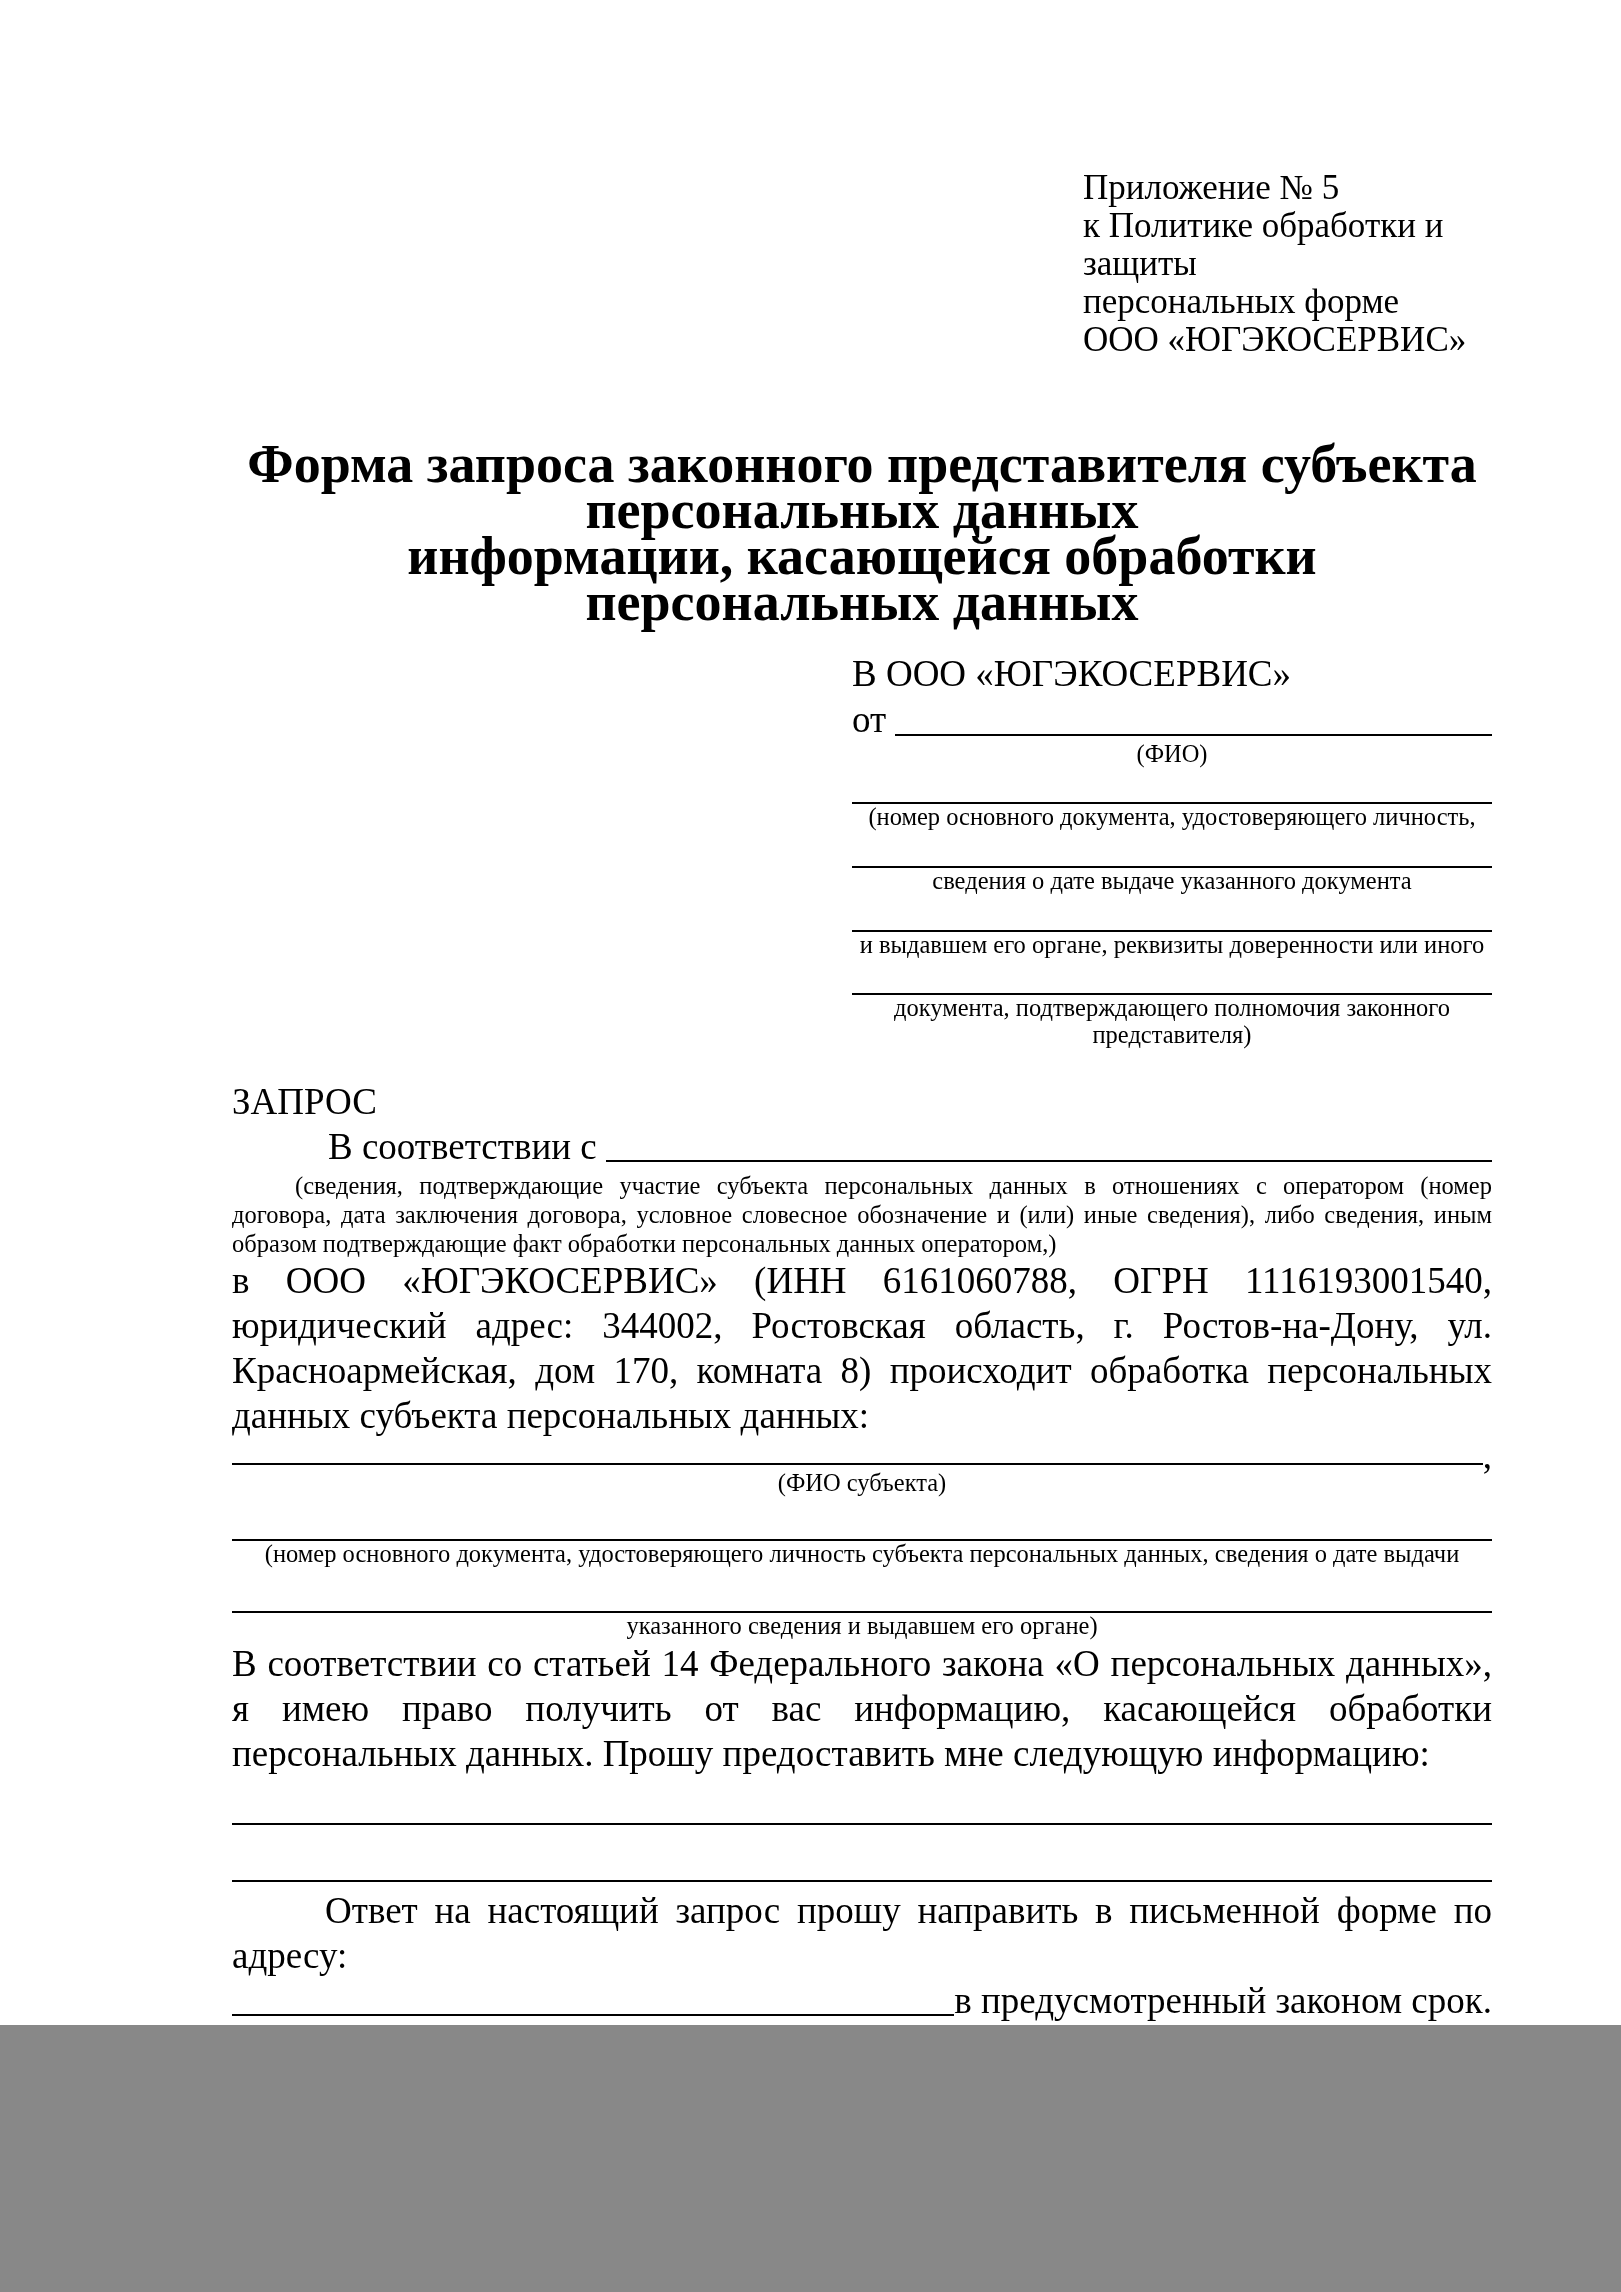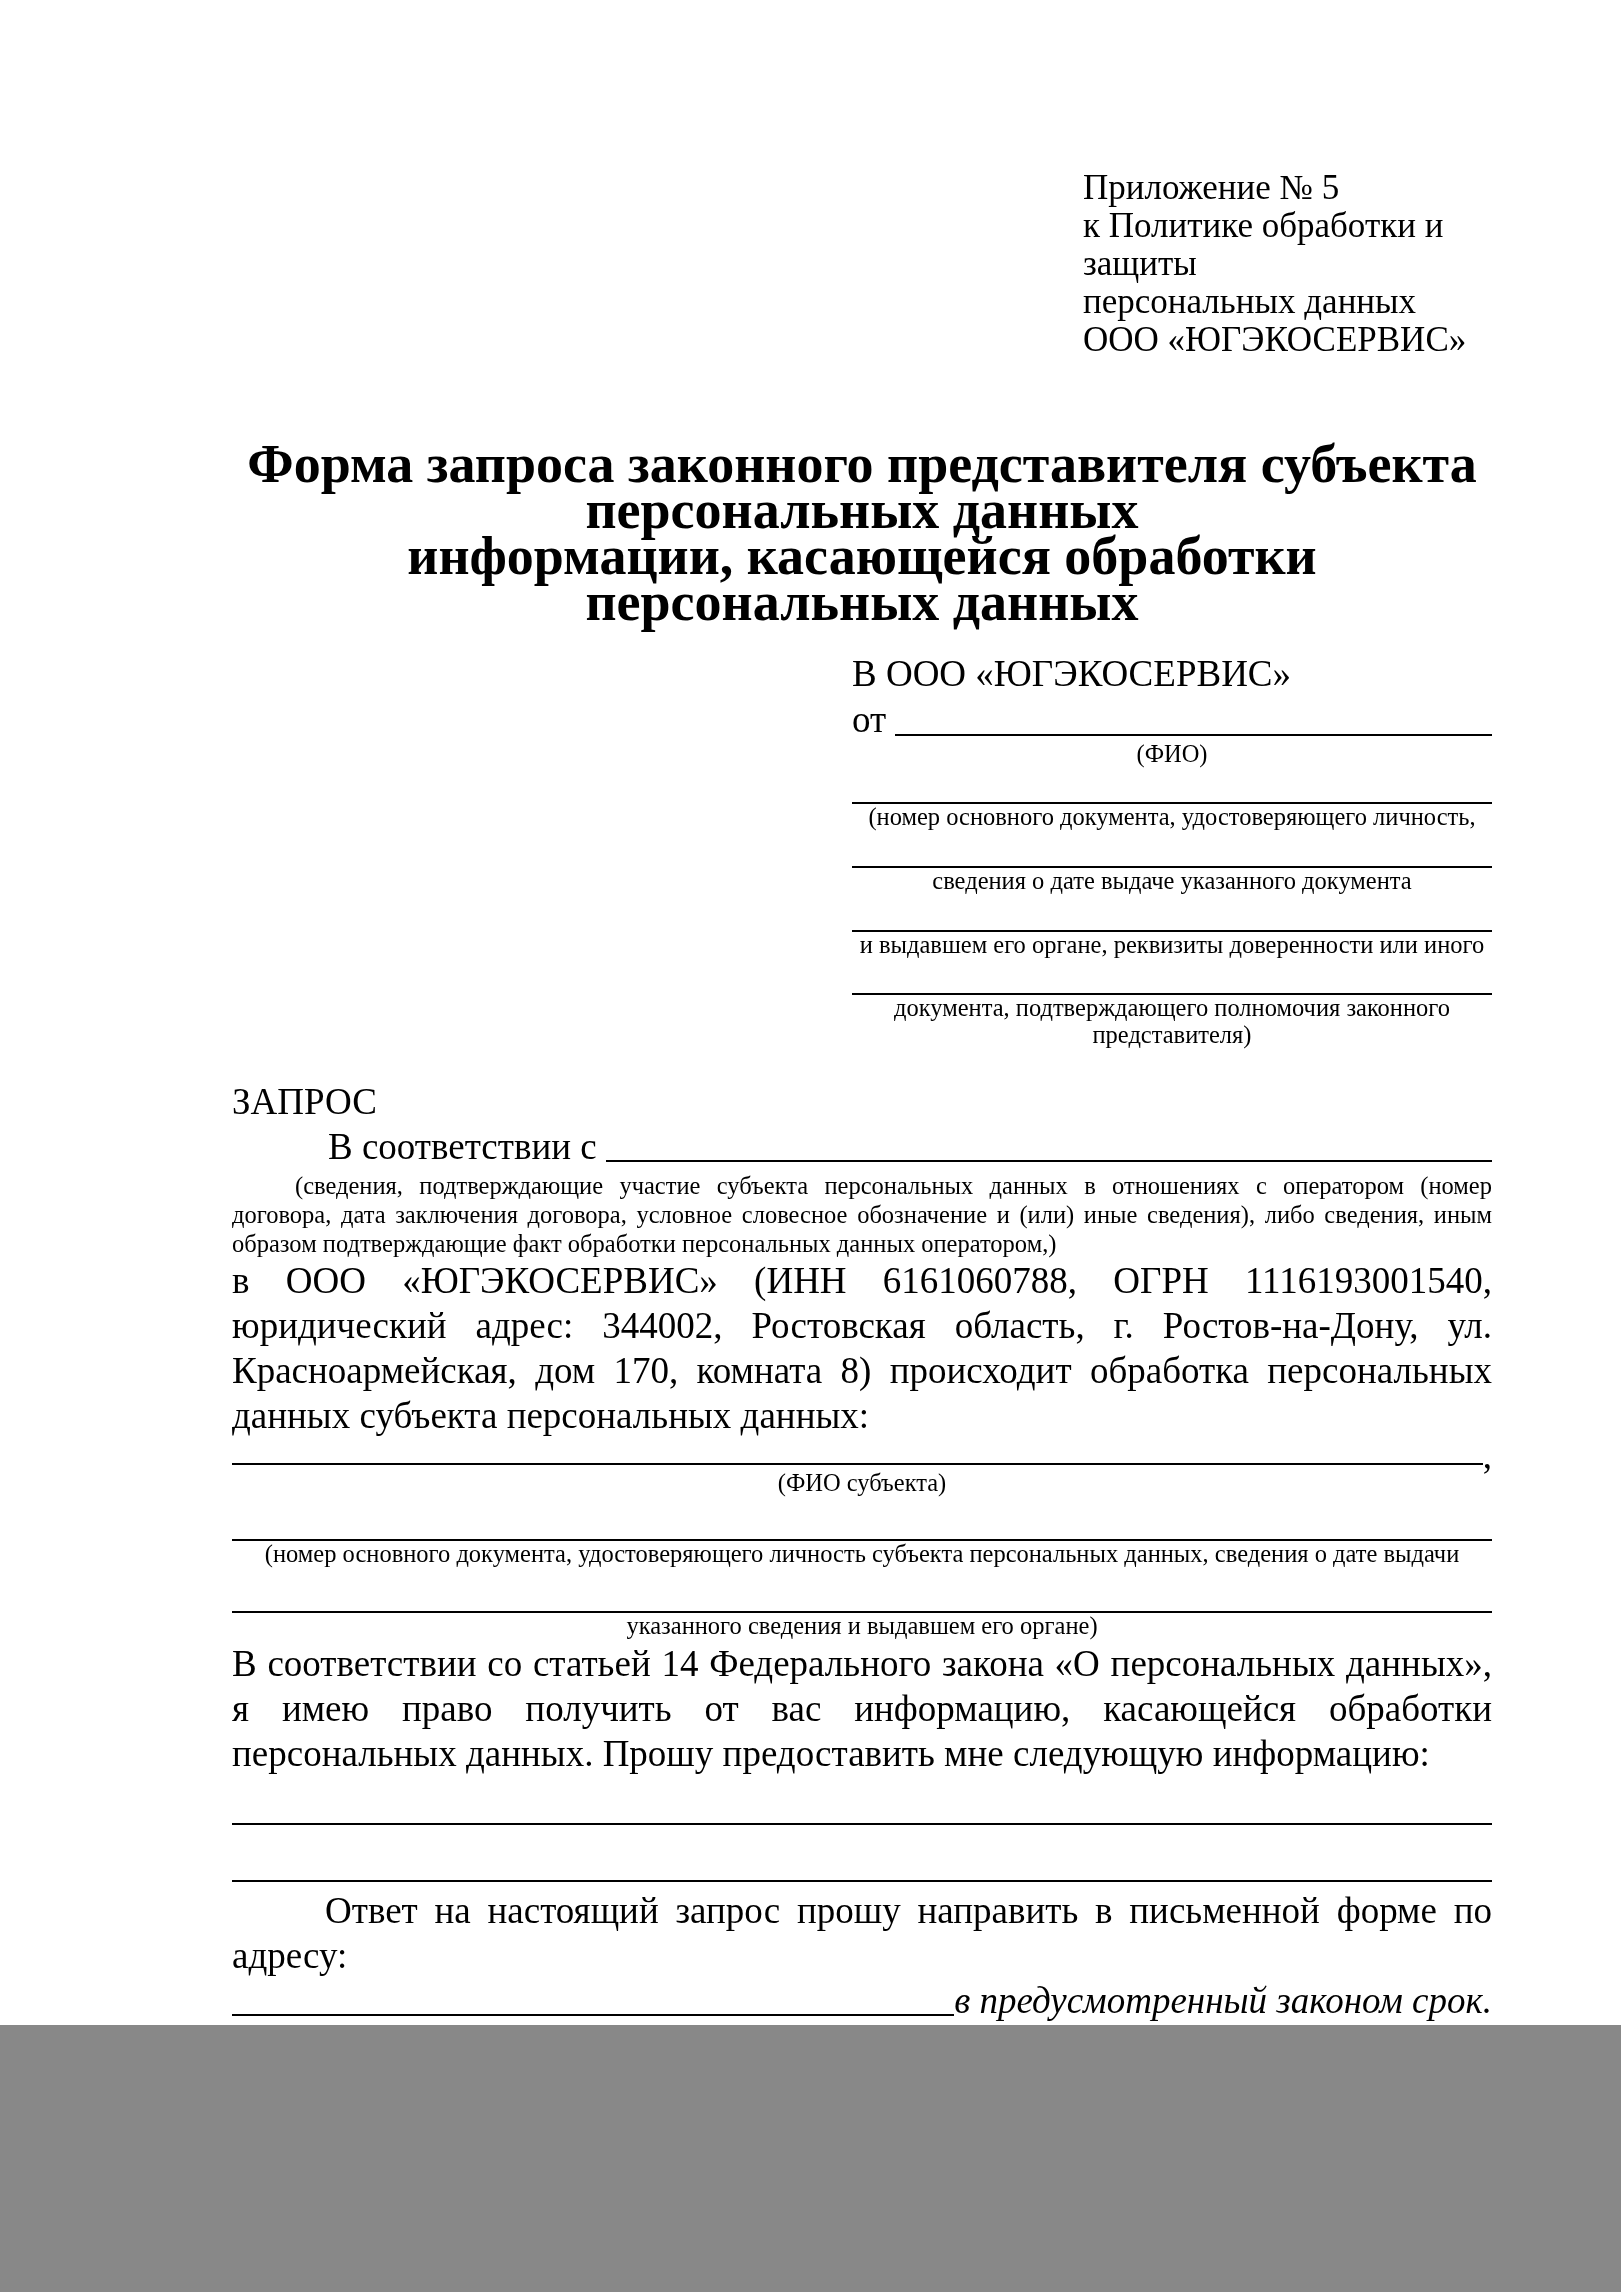--- a/index.html
+++ b/index.html
@@ -86,21 +86,21 @@
   .free-blank-1 { margin-top: 25.5px; }
   .free-blank-2 { margin-top: 33px; }
   .response-line1 {
     margin-top: 5.9px;
     font-size: 37px;
     line-height: 45px;
     text-indent: 93px;
     text-align: justify;
     text-align-last: justify;
   }
-  .response-row { height: 43px; font-size: 37px; font-style: italic; }
+  .response-row { height: 43px; font-size: 37px; }
   .response-row .tail { line-height: 41px; white-space: pre; }
   
   .signature-row {
     margin-top: 59px;
     display: flex;
     justify-content: flex-start;
     align-items: flex-end;
     font-size: 37px;
     line-height: 43px;
   }
@@ -114,21 +114,21 @@
   }
 </style>
 </head>
 <body>
 
 <div class="page">
 
   <div class="annex">
     <div>Приложение № 5</div>
     <div>к Политике обработки и защиты</div>
-    <div>персональных данных</div>
+    <div>персональных форме</div>
     <div>ООО «ЮГЭКОСЕРВИС»</div>
   </div>
 
   <div class="doc-title">
     <div>Форма запроса законного представителя субъекта персональных данных</div>
     <div>информации, касающейся обработки персональных данных</div>
   </div>
 
   <div class="addressee">
     <div class="to-line">В ООО «ЮГЭКОСЕРВИС»</div>

